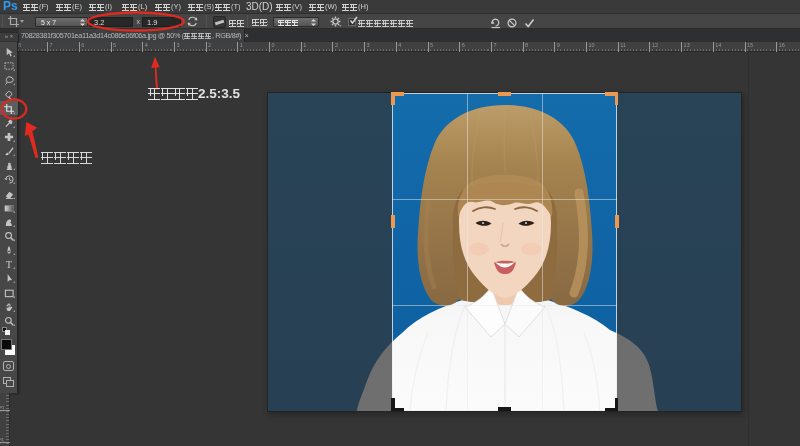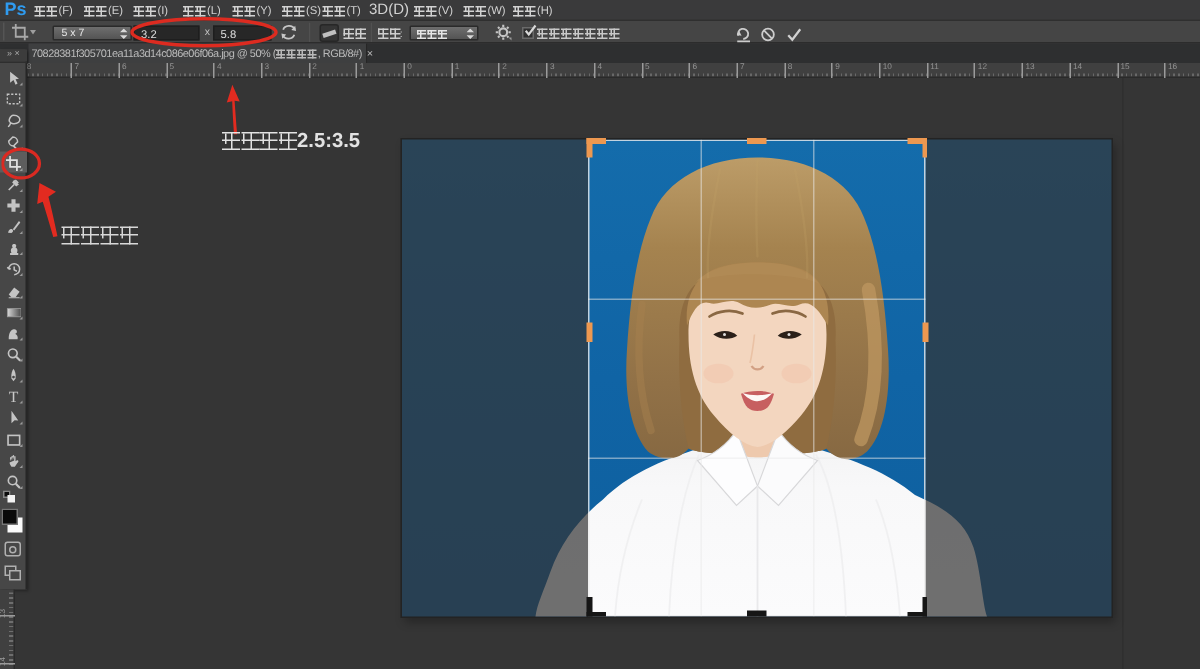--- a/index.html
+++ b/index.html
@@ -35,21 +35,21 @@
     </g>
   </svg>
 <div class="ab" style="left:2px;top:15px;width:1px;height:12px;background:#555"></div>
 <div class="ab" style="left:20px;top:20px;width:0;height:0;border-left:2.5px solid transparent;border-right:2.5px solid transparent;border-top:3px solid #9e9e9e"></div>
 <div class="ab" style="left:35px;top:17px;width:53px;height:10px;background:linear-gradient(#6e6e6e,#545454);border:1px solid #2a2a2a;border-radius:1px;color:#e8e8e8;font-size:7px;line-height:9px;padding-left:5px">5 x 7</div>
 <svg class="ab" style="left:80px;top:19px" width="5" height="7" viewBox="0 0 5 7">
 <path d="M0 2.5 L2.5 0 L5 2.5 Z M0 4.5 L2.5 7 L5 4.5 Z" fill="#d8d8d8"></path>
   </svg>
 <div class="ab" style="left:89px;top:17px;width:44px;height:10px;background:#272727;border:1px solid #1e1e1e;color:#dedede;font-size:7.5px;line-height:9px;padding-left:4px">3.2</div>
 <div class="ab" style="left:136.5px;top:17px;color:#c0c0c0;font-size:7px;line-height:10px">x</div>
-<div class="ab" style="left:142px;top:17px;width:39px;height:10px;background:#272727;border:1px solid #1e1e1e;color:#dedede;font-size:7.5px;line-height:9px;padding-left:4px">5.8</div>
+<div class="ab" style="left:142px;top:17px;width:39px;height:10px;background:#272727;border:1px solid #1e1e1e;color:#dedede;font-size:7.5px;line-height:9px;padding-left:4px">1.9</div>
 <svg class="ab" style="left:187px;top:16px" width="11" height="11" viewBox="0 0 11 11">
 <g stroke="#c6c6c6" stroke-width="1.2" fill="none">
 <path d="M1.8 3.8 A 4 3.4 0 0 1 9.4 3.4"></path>
       <path d="M9.2 7.2 A 4 3.4 0 0 1 1.6 7.6"></path>
     </g>
 <path d="M9.8 1.2 L10.4 4.6 L7.2 4 Z M1.2 9.8 L0.6 6.4 L3.8 7 Z" fill="#c6c6c6"></path>
   </svg>
 <div class="ab" style="left:206px;top:15px;width:1px;height:13px;background:#383838;border-right:1px solid #515151"></div>
 <div class="ab" style="left:212.5px;top:16px;width:13px;height:12px;background:#353535;border:1px solid #272727;border-radius:2px"></div>
 <div class="ab" style="left:214.5px;top:20.5px;width:9px;height:2.5px;background:#c0c0c0;transform:rotate(-18deg)"></div>

